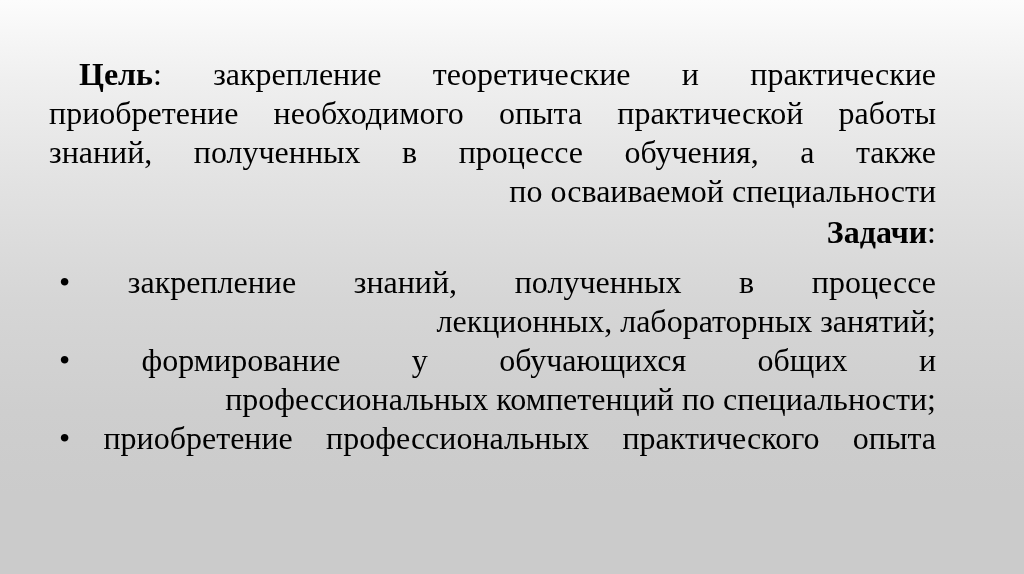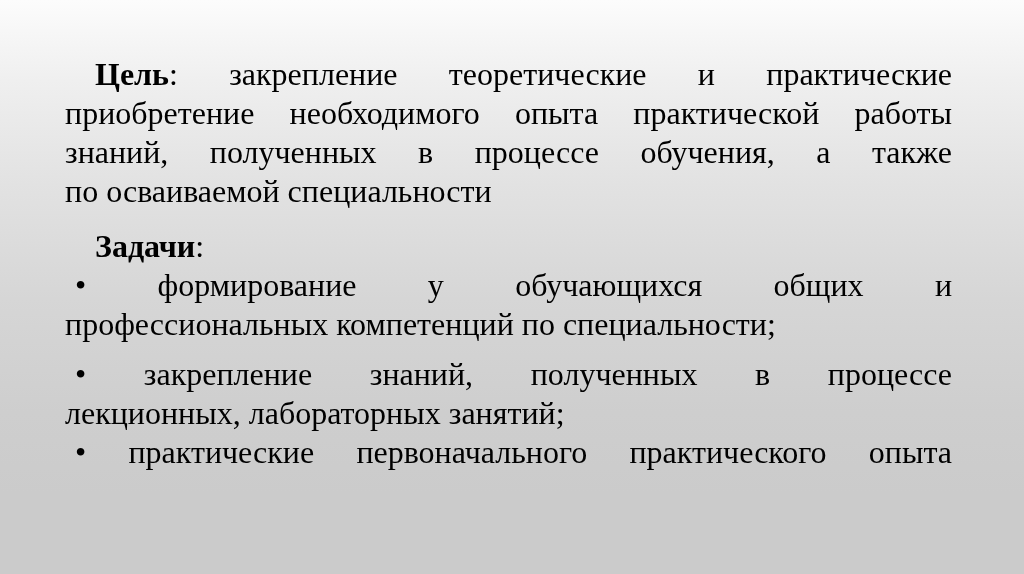--- a/index.html
+++ b/index.html
@@ -18,45 +18,45 @@
       #e2e2e2 32%,
       #d6d6d6 52%,
       #cecece 72%,
       #cbcbcb 86%,
       #cbcbcb 100%);
     font-family: "Liberation Serif", "DejaVu Serif", serif;
     color: #000000;
   }
   .textblock {
     position: absolute;
-    left: 65px;
+    left: 49px;
     top: 55px;
     width: 887px;
   }
   .line {
     font-size: 32px;
     line-height: 39px;
     color: #000000;
-    text-align: left;
+    text-align: right;
   }
   .just {
     text-align: justify;
     text-align-last: justify;
   }
   .indent {
     padding-left: 30px;
   }
   .bindent {
     padding-left: 10px;
   }
   .bold {
     font-weight: bold;
   }
   .tasks-heading {
-    margin-top: 16px;
+    margin-top: 2px;
   }
   .first-bullet {
     margin-top: 11px;
   }
   .bullet-marker {
     display: inline;
   }
 </style>
 </head>
 <body>
@@ -69,33 +69,33 @@
         <span>закрепление теоретические и практические</span>
       </div>
       <div class="line just">приобретение необходимого опыта практической работы</div>
       <div class="line just">знаний, полученных в процессе обучения, а также</div>
       <div class="line">по осваиваемой специальности</div>
     </div>
 
     <div class="line indent tasks-heading"><span class="bold">Задачи</span><span>:</span></div>
 
     <div class="para">
-      <div class="line just bindent"><span class="bullet-marker">•</span>
-        <span>формирование у обучающихся общих и</span>
-      </div>
-      <div class="line">профессиональных компетенций по специальности;</div>
-    </div>
-
-    <div class="para">
       <div class="line just bindent first-bullet"><span class="bullet-marker">•</span>
         <span>закрепление знаний, полученных в процессе</span>
       </div>
       <div class="line">лекционных, лабораторных занятий;</div>
     </div>
 
     <div class="para">
       <div class="line just bindent"><span class="bullet-marker">•</span>
-        <span>практические первоначального практического опыта</span>
+        <span>формирование у обучающихся общих и</span>
+      </div>
+      <div class="line">профессиональных компетенций по специальности;</div>
+    </div>
+
+    <div class="para">
+      <div class="line just bindent"><span class="bullet-marker">•</span>
+        <span>приобретение профессиональных практического опыта</span>
       </div>
     </div>
 
   </div>
 </div>
 
 </body></html>

